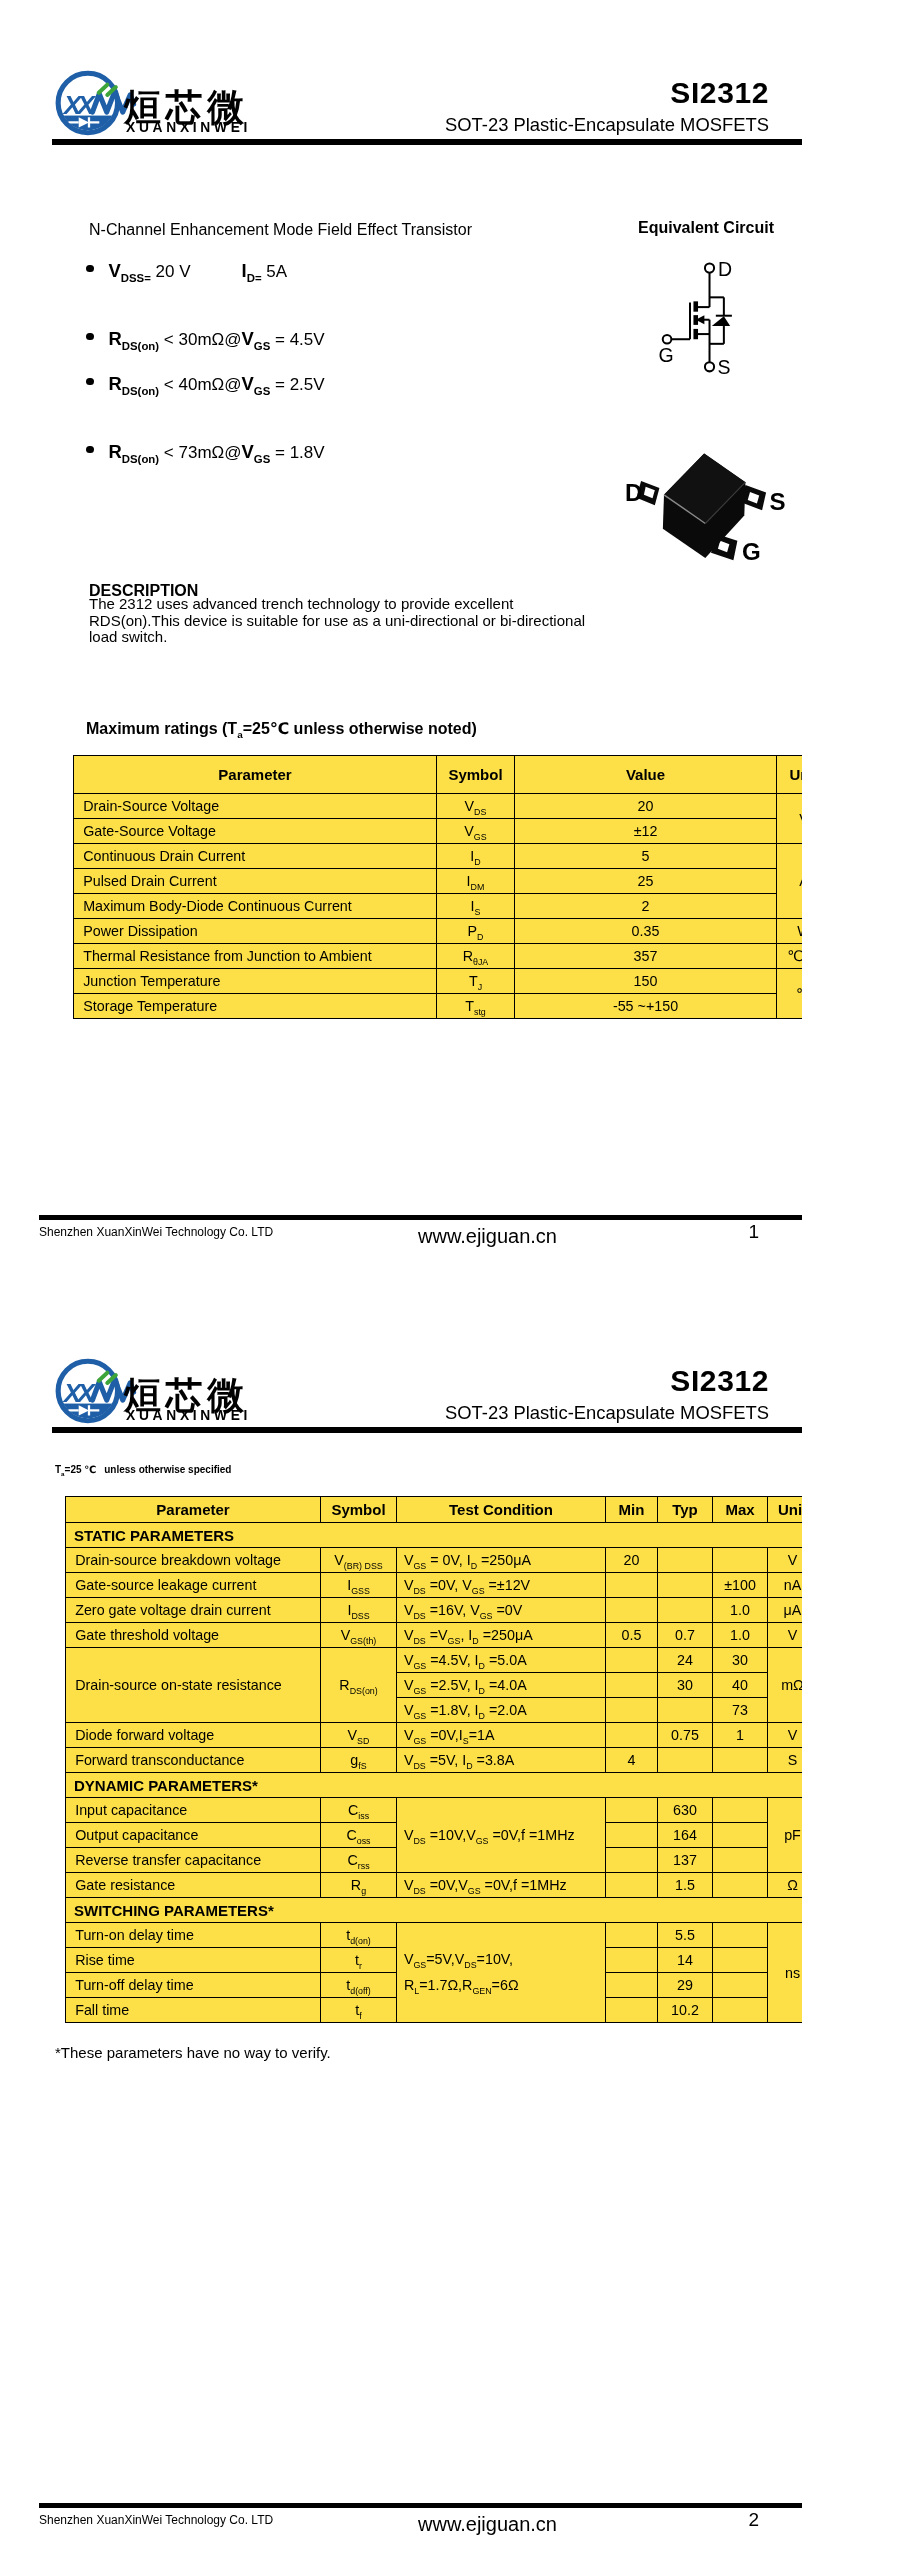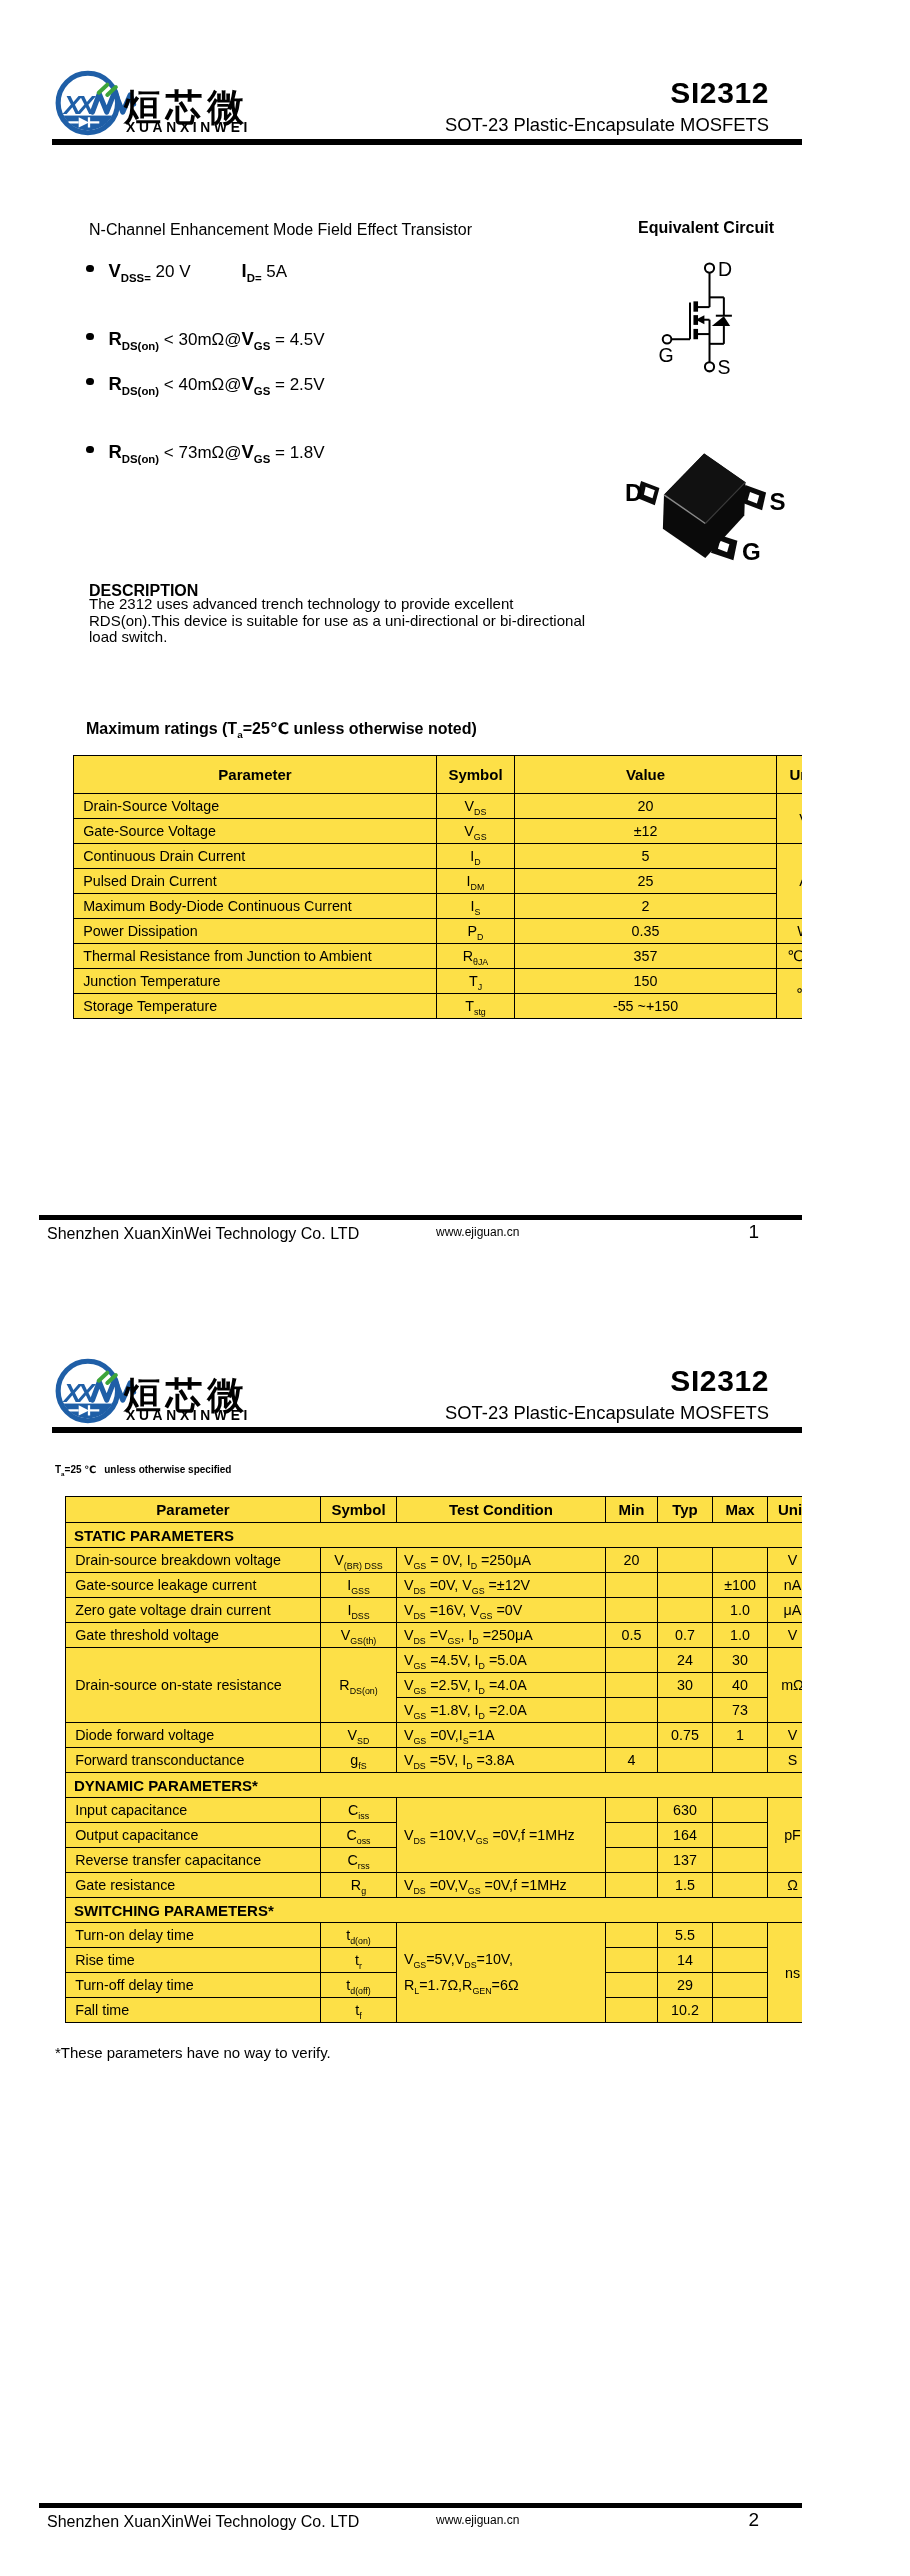--- a/index.html
+++ b/index.html
@@ -10,22 +10,22 @@
 
   
   .logo{position:absolute;left:43px;top:63px;width:241px;height:80px;}
   .logo-emblem{position:absolute;left:0;top:0;}
   .brand-cn{position:absolute;left:81px;top:19.5px;font-size:37px;font-weight:bold;letter-spacing:4.6px;white-space:nowrap;}
   .brand-en{position:absolute;left:83px;top:57px;font-size:13.8px;font-weight:bold;letter-spacing:3.7px;white-space:nowrap;}
   .part-number{position:absolute;right:33px;top:76px;font-size:30px;font-weight:bold;letter-spacing:0.6px;}
   .subtitle{position:absolute;right:33px;top:114px;font-size:18.4px;}
   .hdr-rule{position:absolute;left:52px;width:830px;top:139px;height:5.7px;background:#000;}
   .ftr-rule{position:absolute;left:39px;width:843px;top:1215px;height:5.2px;background:#000;}
-  .ftr-company{position:absolute;left:47px;top:1225px;font-size:16px;}
-  .ftr-site{position:absolute;left:436px;top:1225px;font-size:12px;}
+  .ftr-company{position:absolute;left:39px;top:1225px;font-size:12px;}
+  .ftr-site{position:absolute;left:418px;top:1225px;font-size:20px;}
   .ftr-page{position:absolute;right:43px;top:1221px;font-size:19px;}
 
   
   .product-title{position:absolute;left:89px;top:221px;font-size:16px;}
   .eq-title{position:absolute;left:638px;top:219px;font-size:16px;font-weight:bold;}
   .feature{position:absolute;left:86px;font-size:17px;white-space:pre-wrap;}
   .feature .dot{display:inline-block;width:7.5px;height:7.5px;border-radius:50%;background:#000;margin-right:15px;vertical-align:4.6px;}
   .feature b{font-size:18.4px;}
   .f1{top:260px;} .f2{top:328px;} .f3{top:373px;} .f4{top:423px;margin-top:18px;}
   .circuit-svg{position:absolute;left:648px;top:252px;}

